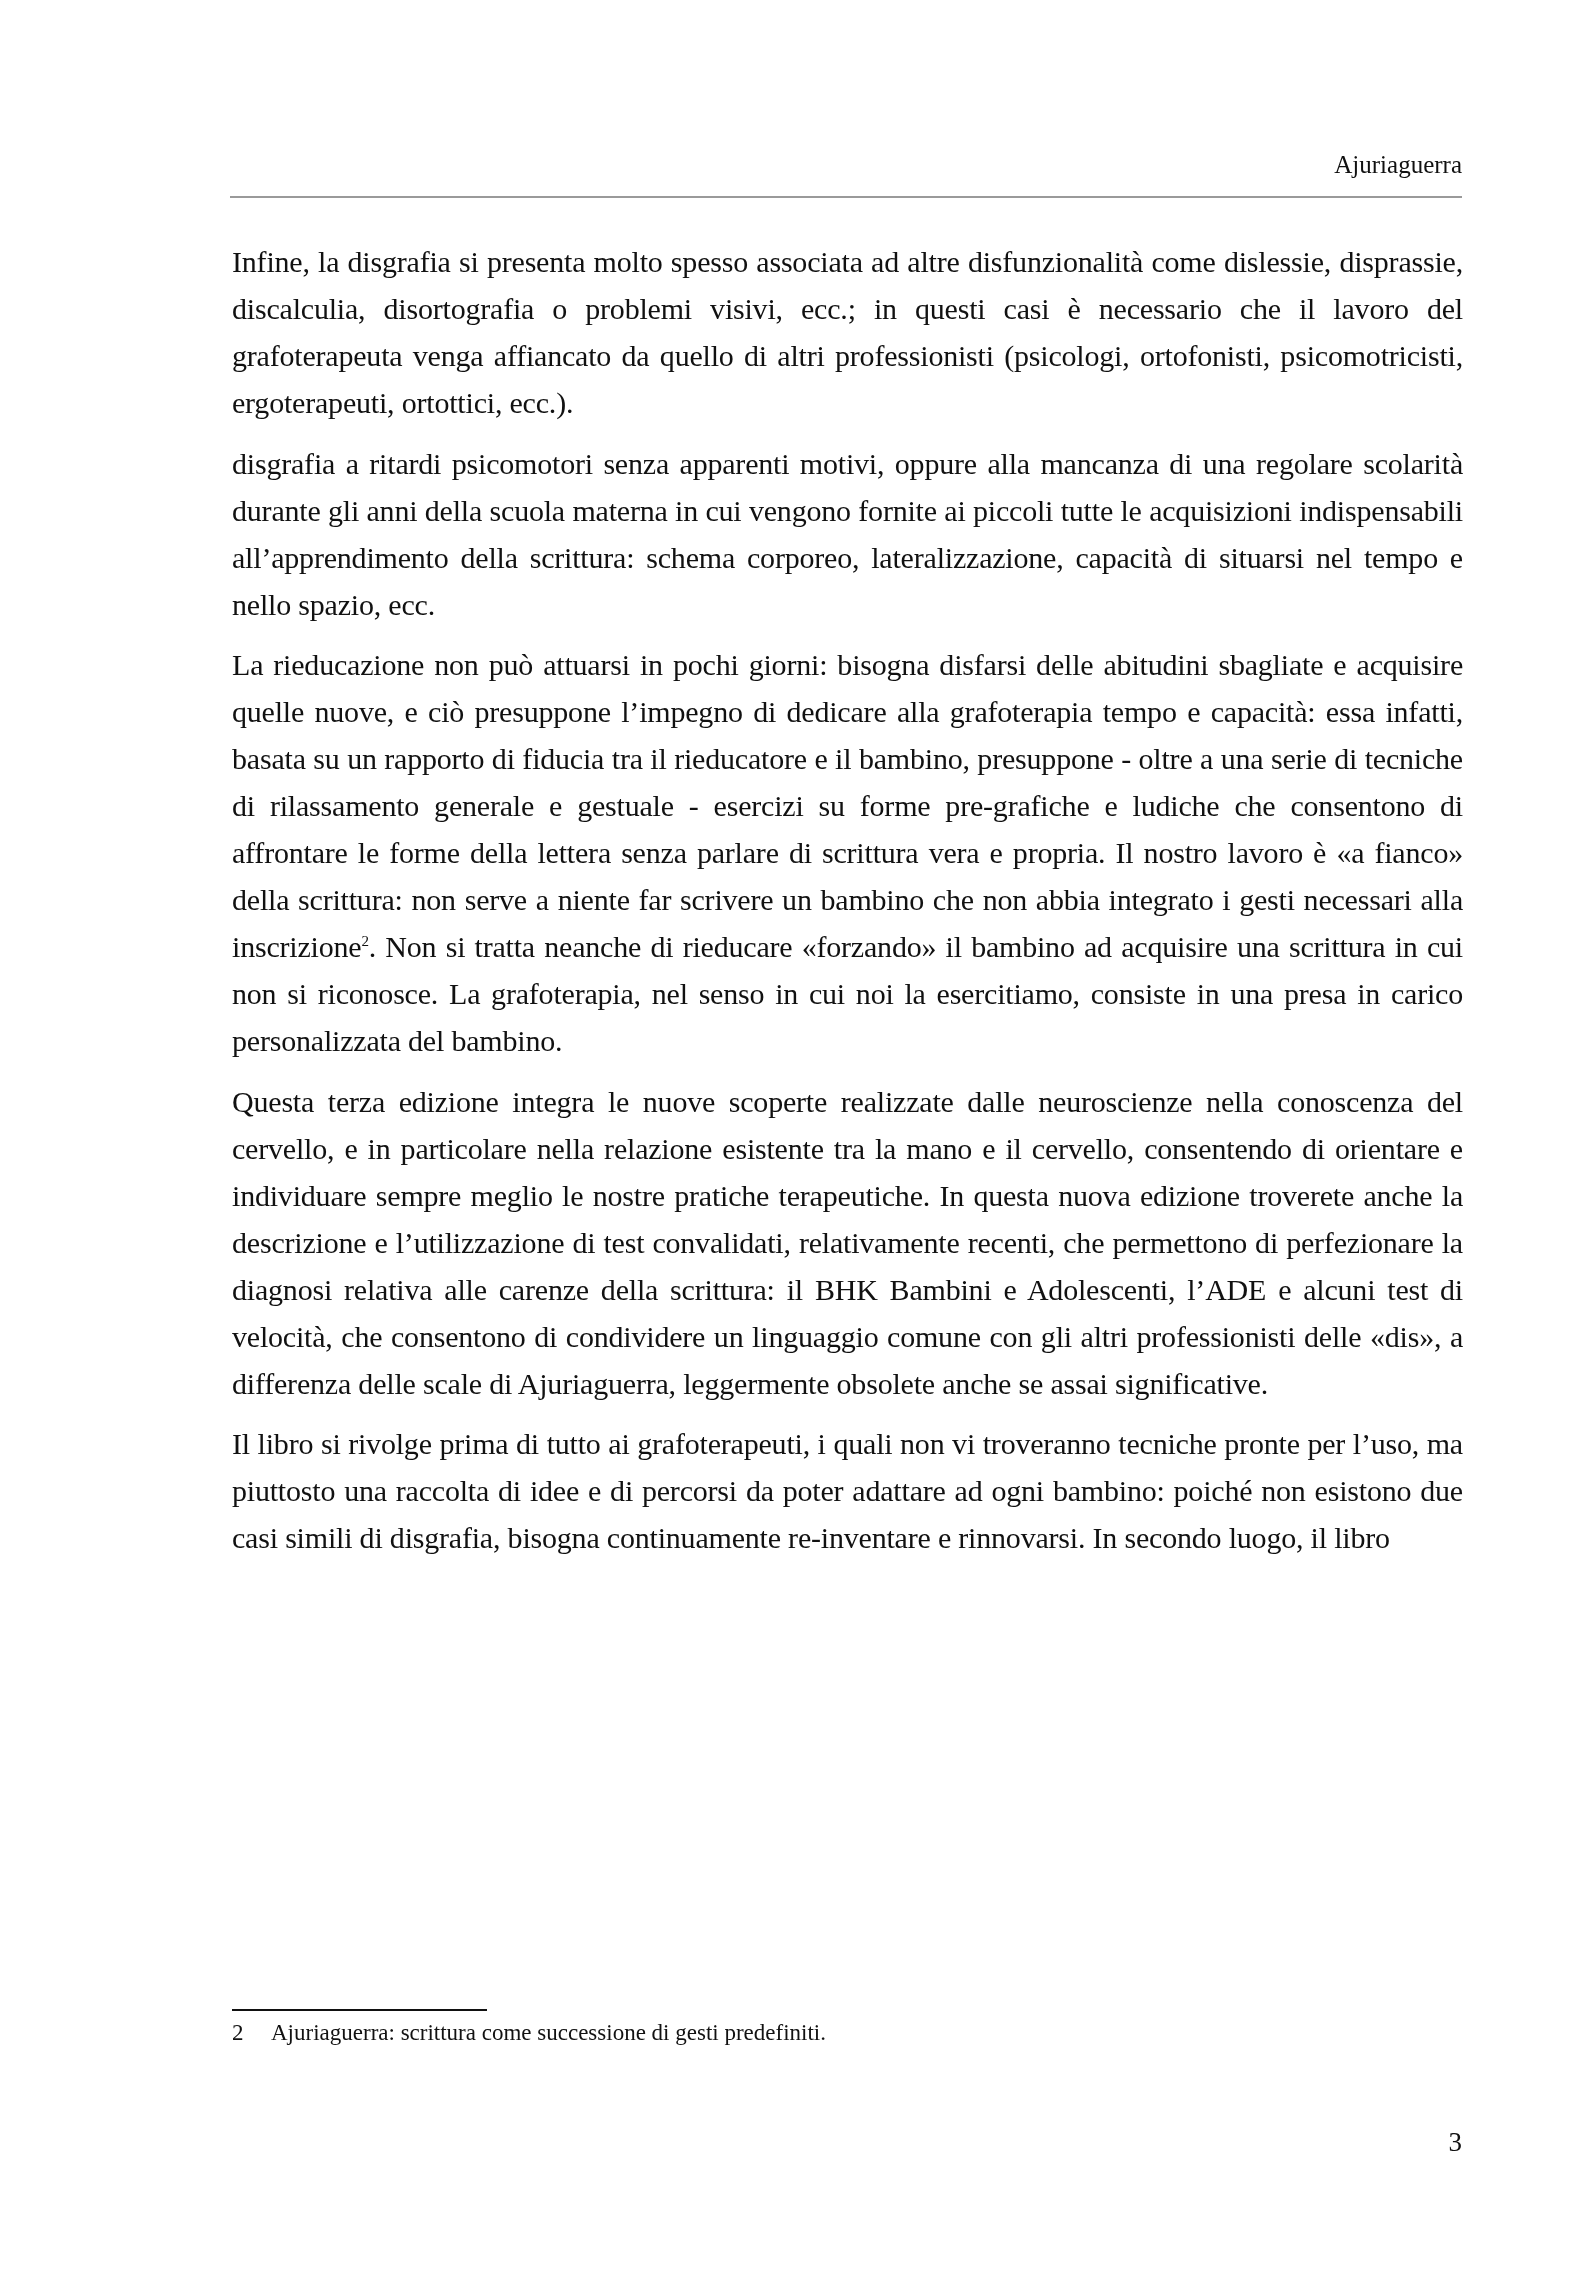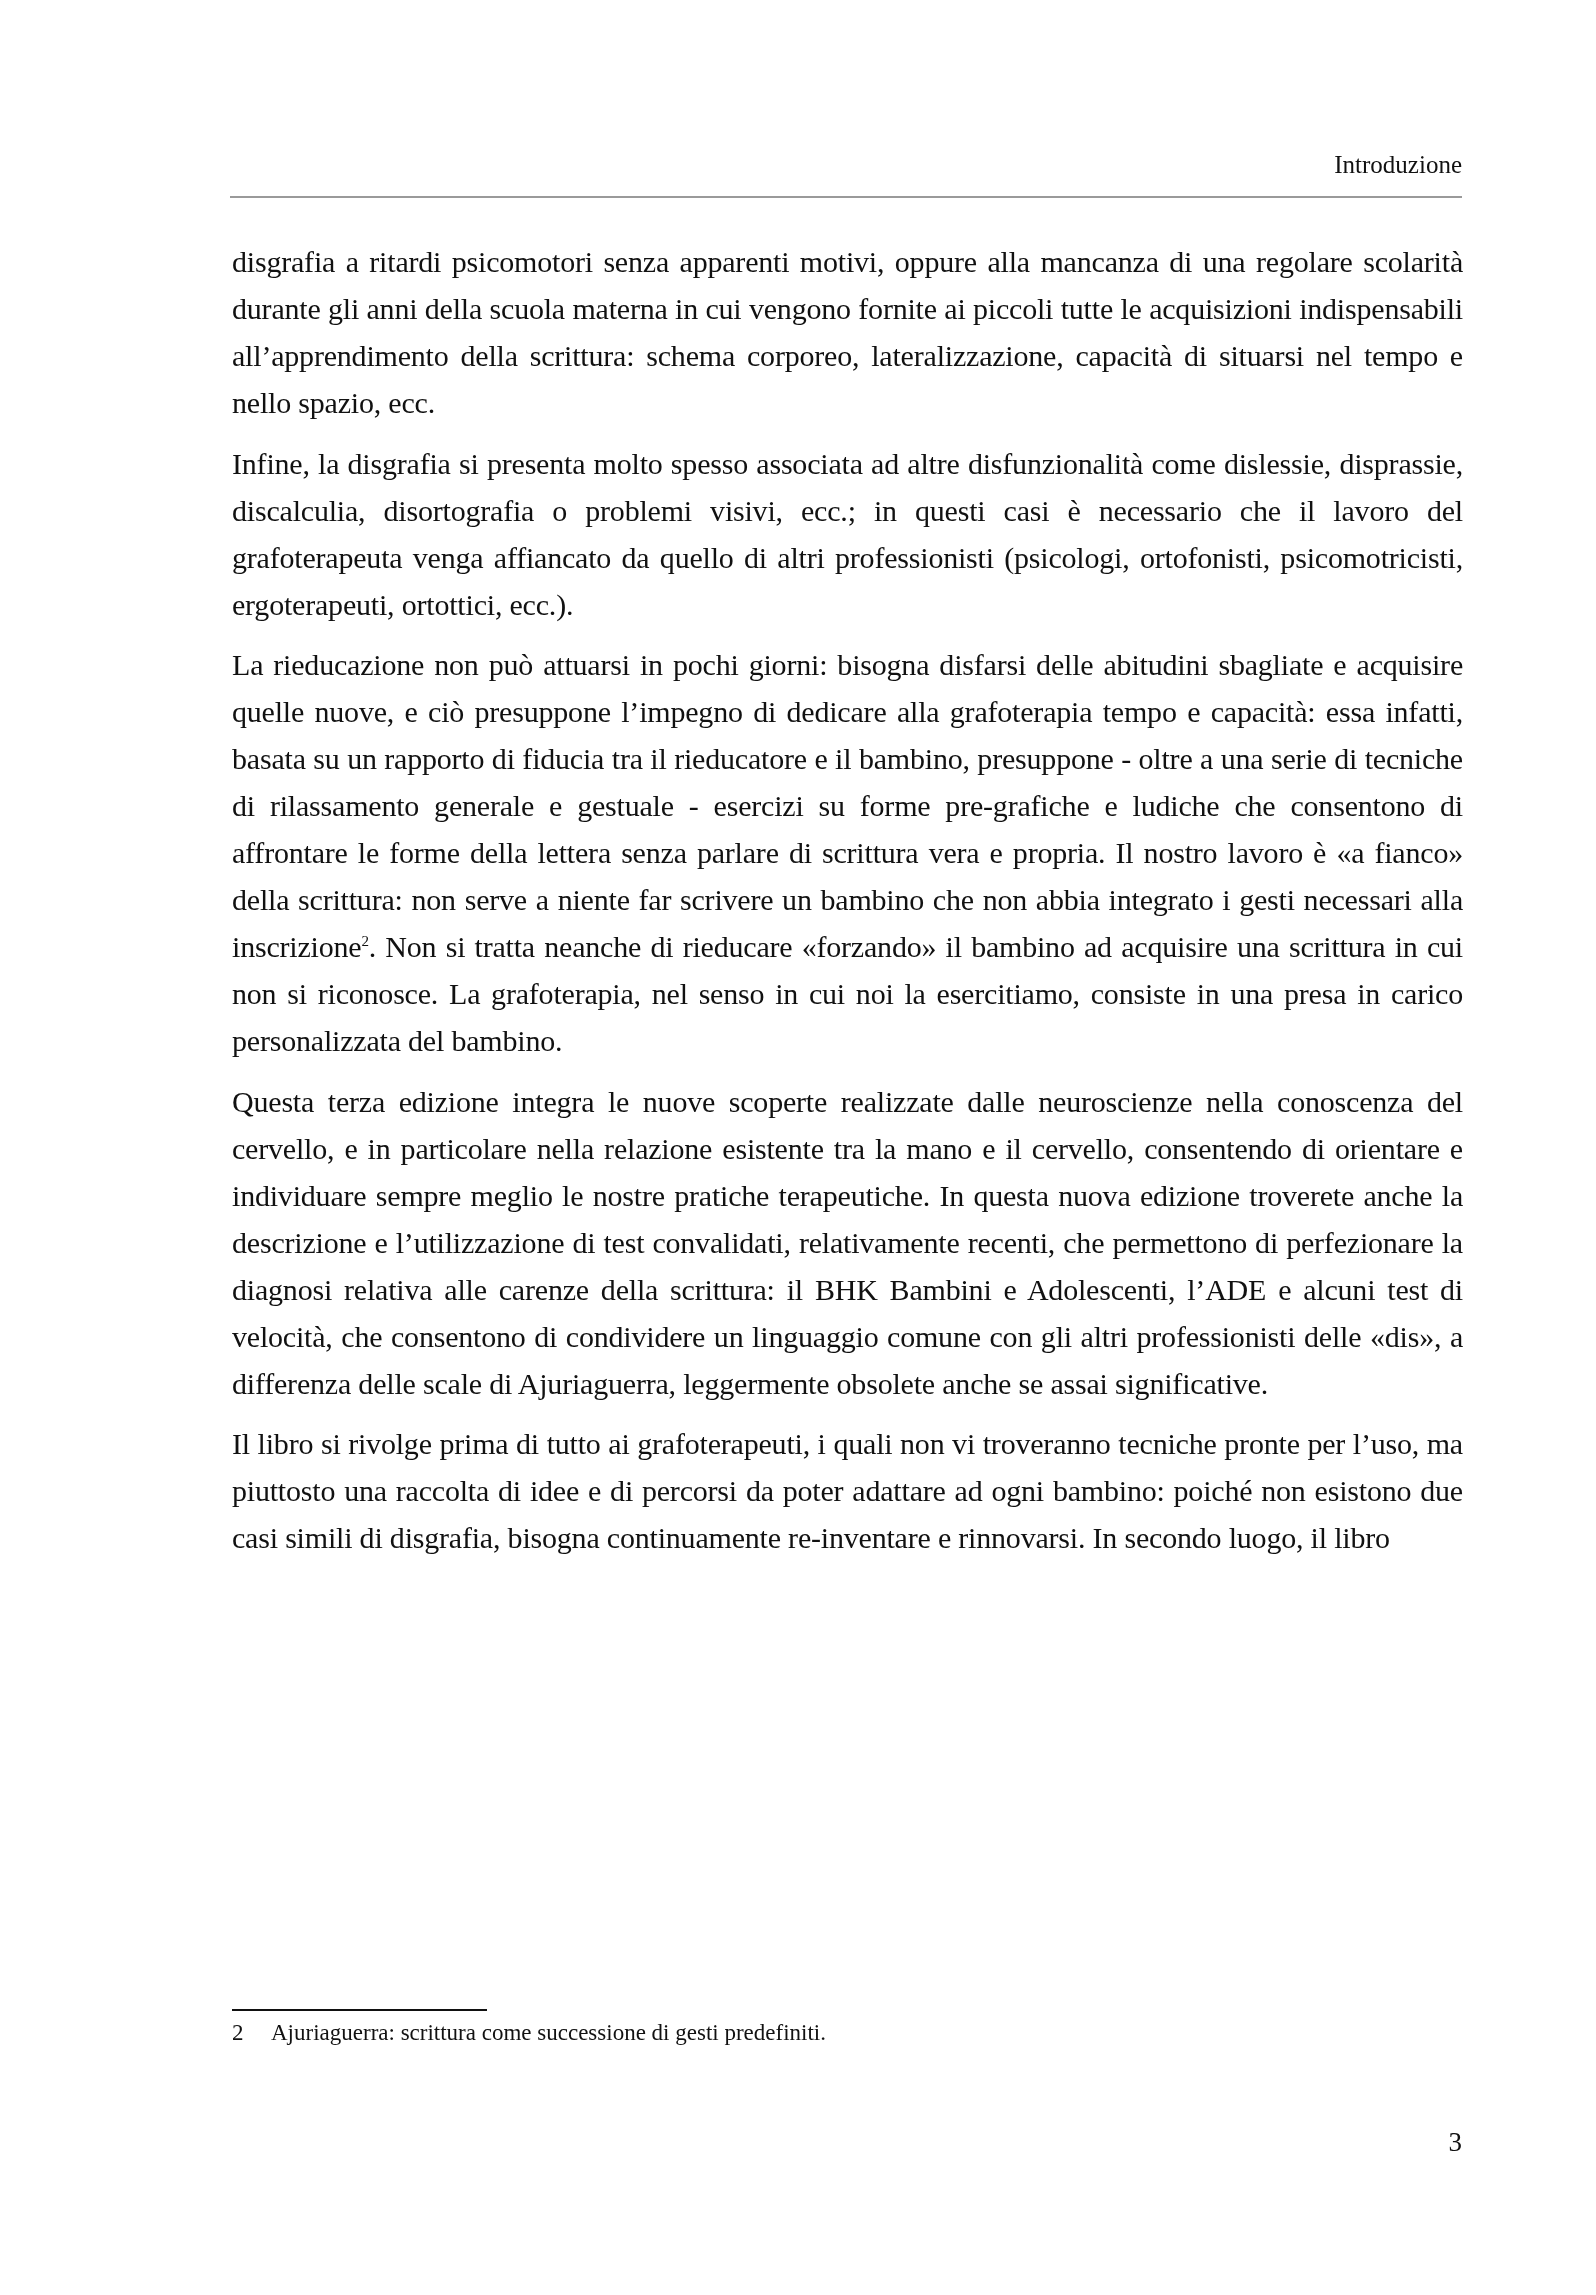--- a/index.html
+++ b/index.html
@@ -17,26 +17,26 @@
                height: 1.7px; background: #111; }
     .footnote { position: absolute; left: 232px; top: 2018px; width: 1231px;
                 font-size: 23px; line-height: 30px; }
     .fn-num { display: inline-block; width: 39px; }
     .page-number { position: absolute; left: 1352px; width: 110px; top: 2125px;
                    text-align: right; font-size: 27px; line-height: 34px; }
   </style>
 </head>
 <body>
 
-<div class="running-head">Introduzione</div>
+<div class="running-head">Ajuriaguerra</div>
 <div class="head-rule"></div>
 
 <div class="body-text">
+  <p class="para">Infine, la disgrafia si presenta molto spesso associata ad altre disfunzionalità come dislessie, disprassie, discalculia, disortografia o problemi visivi, ecc.; in questi casi è necessario che il lavoro del grafoterapeuta venga affiancato da quello di altri professionisti (psicologi, ortofonisti, psicomotricisti, ergoterapeuti, ortottici, ecc.).</p>
   <p class="para">disgrafia a ritardi psicomotori senza apparenti motivi, oppure alla mancanza di una regolare scolarità durante gli anni della scuola materna in cui vengono fornite ai piccoli tutte le acquisizioni indispensabili all’apprendimento della scrittura: schema corporeo, lateralizzazione, capacità di situarsi  nel tempo e nello spazio, ecc.</p>
-  <p class="para">Infine, la disgrafia si presenta molto spesso associata ad altre disfunzionalità come dislessie, disprassie, discalculia, disortografia o problemi visivi, ecc.; in questi casi è necessario che il lavoro del grafoterapeuta venga affiancato da quello di altri professionisti (psicologi, ortofonisti, psicomotricisti, ergoterapeuti, ortottici, ecc.).</p>
   <p class="para"><span>La rieducazione non può attuarsi in pochi giorni: bisogna disfarsi delle abitudini sbagliate e acquisire quelle nuove, e ciò presuppone l’impegno di dedicare alla grafoterapia tempo e capacità: essa infatti, basata su un rapporto di fiducia tra il rieducatore e il bambino, presuppone - oltre a una serie di tecniche di rilassamento generale e gestuale - esercizi su forme pre-grafiche e ludiche che consentono di affrontare le forme della lettera senza parlare di scrittura vera e propria. Il nostro lavoro è «a fianco» della scrittura: non serve a niente far scrivere un bambino che non abbia integrato i gesti necessari alla inscrizione</span><sup class="fnref">2</sup><span>. Non si tratta neanche di rieducare «forzando» il bambino ad acquisire una scrittura in cui non si riconosce. La grafoterapia, nel senso in cui noi la esercitiamo, consiste in una presa in carico personalizzata del bambino.</span></p>
   <p class="para">Questa terza edizione integra le nuove scoperte realizzate dalle neuroscienze nella conoscenza del cervello, e in particolare nella relazione esistente tra la mano e il cervello, consentendo di orientare e individuare sempre meglio le nostre pratiche terapeutiche. In questa nuova edizione troverete anche la descrizione e l’utilizzazione di test convalidati, relativamente recenti, che permettono di perfezionare la diagnosi relativa alle carenze della scrittura: il BHK Bambini e Adolescenti, l’ADE e alcuni test di velocità, che consentono di condividere un linguaggio comune con gli altri professionisti delle «dis», a differenza delle scale di Ajuriaguerra, leggermente obsolete anche se assai significative.</p>
   <p class="para">Il libro si rivolge prima di tutto ai grafoterapeuti, i quali non vi troveranno tecniche pronte per l’uso, ma piuttosto una raccolta di idee e di percorsi da poter adattare ad ogni bambino: poiché non esistono due casi simili di disgrafia, bisogna continuamente re-inventare e rinnovarsi. In secondo luogo, il libro</p>
 </div>
 
 <div class="fn-rule"></div>
 <div class="footnote"><span class="fn-num">2</span><span>Ajuriaguerra: scrittura come successione di gesti predefiniti.</span></div>
 
 <div class="page-number">3</div>
 

